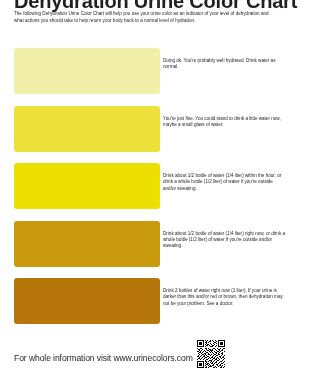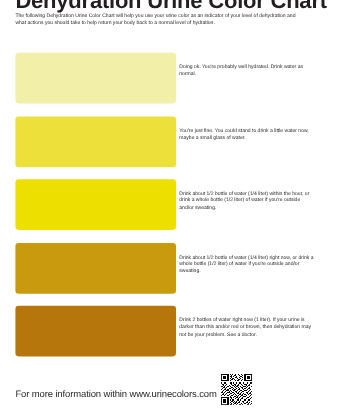--- a/index.html
+++ b/index.html
@@ -134,21 +134,21 @@
         <div class="swatch" style="background: rgb(201, 154, 14);"></div>
         <div class="advice">Drink about 1/2 bottle of water (1/4 liter) right now, or drink a whole bottle (1/2 liter) of water if you're outside and/or sweating.</div>
       </div>
       <div class="row">
         <div class="swatch" style="background: rgb(182, 118, 12);"></div>
         <div class="advice">Drink 2 bottles of water right now (1 liter). If your urine is darker than this and/or red or brown, then dehydration may not be your problem. See a doctor.</div>
       </div>
     </div>
 
   <div class="footer">
-    <span class="footer-text">For more information within www.urinecolors.com</span>
+    <span class="footer-text">For whole information visit www.urinecolors.com</span>
     <span class="qr">
       <svg viewBox="0 0 29 29" width="28" height="28" shape-rendering="crispEdges">
         <rect width="29" height="29" fill="#ffffff"></rect>
         <g fill="#000000">
           <rect x="0" y="0" width="7" height="1"></rect>
             <rect x="0" y="0" width="1" height="7"></rect>
           <rect x="6" y="0" width="1" height="7"></rect>
             <rect x="0" y="6" width="7" height="1"></rect>
           <rect x="2" y="2" width="3" height="3"></rect>
           <rect x="22" y="0" width="7" height="1"></rect>

